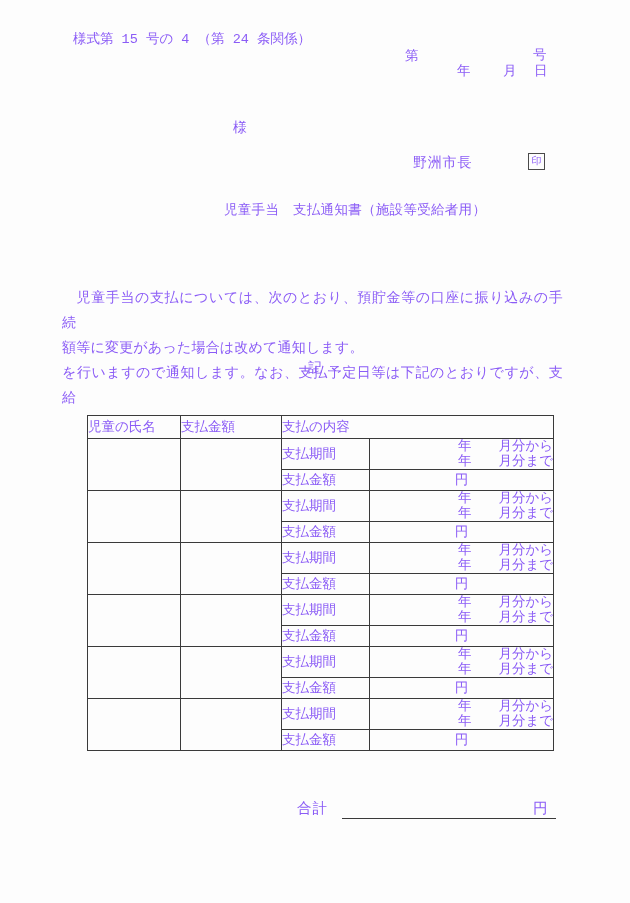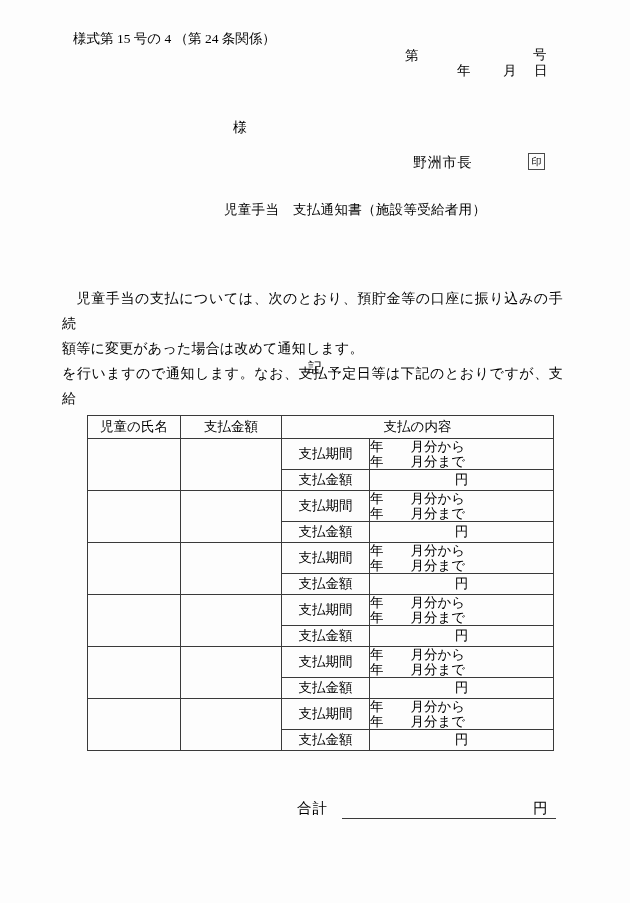--- a/index.html
+++ b/index.html
@@ -1,22 +1,22 @@
 <!DOCTYPE html>
 <html><head>
 <meta charset="utf-8">
 <style>
   html,body { margin:0; padding:0; background:#e9e9e9; }
   .page {
     position:relative;
     width:630px; height:903px;
     margin:0 auto;
     background:#fdfdfd;
-    color:#000000;
-    font-family:Liberation Serif, serif;
+    color:#8b5cf6;
+    font-family:Liberation Mono, monospace;
     overflow:hidden;
   }
   .abs { position:absolute; white-space:pre; }
 
   .form-code { left:73px; top:30px; font-size:13.5px; }
 
   .doc-no-prefix { left:405px; top:47px; font-size:13.5px; }
   .doc-no-suffix { left:533px; top:46px; font-size:13.5px; }
   .date-year  { left:457px; top:62px; font-size:13.5px; }
   .date-month { left:503px; top:62px; font-size:13.5px; }
@@ -59,23 +59,23 @@
   }
   table.pay-table td, table.pay-table th {
     border:1px solid #3a3a3a;
     padding:0;
     font-weight:normal;
     vertical-align:middle;
   }
   tr.h-header { height:23px; }
   tr.h-period { height:31px; }
   tr.h-amount { height:21px; }
-  td.center { text-align:center; }
+  td.center { text-align:left; }
   td.period-cell {
-    text-align:left; padding-right:13px;
+    text-align:right; padding-right:13px;
     line-height:15px; font-size:13.5px;
   }
   td.amount-cell { text-align:center; padding-left:45px; }
 
   .total-label { left:297px; top:799px; font-size:14.5px; letter-spacing:1px; }
   .total-line {
     position:absolute; left:342px; top:800px; width:214px; height:18px;
     border-bottom:1px solid #3a3a3a;
   }
   .total-unit { left:533px; top:799px; font-size:14.5px; }

